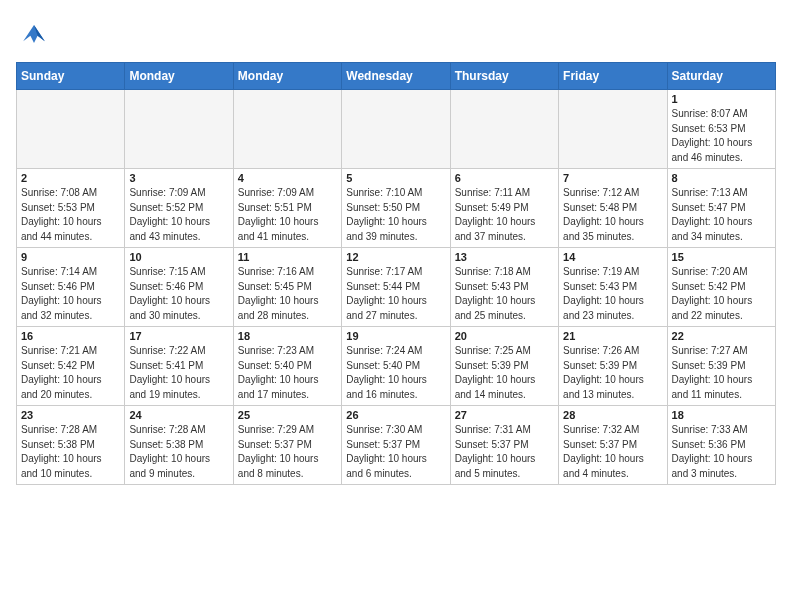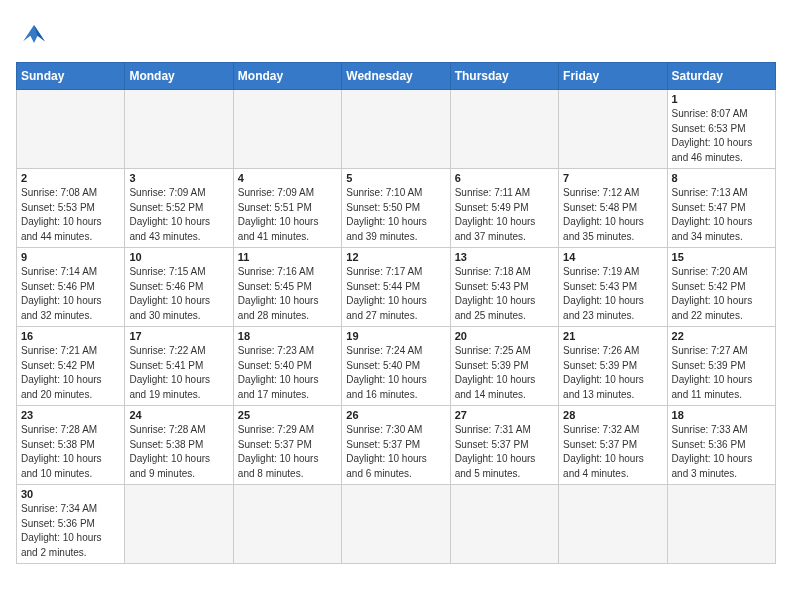--- a/index.html
+++ b/index.html
@@ -334,29 +334,14 @@
 and 4 minutes.</div>
         </td>
         <td>
           <span class="day-number">18</span>
           <div class="day-info">Sunrise: 7:33 AM
 Sunset: 5:36 PM
 Daylight: 10 hours
 and 3 minutes.</div>
         </td>
       </tr>
-      <tr>
-        <td>
-          <span class="day-number">30</span>
-          <div class="day-info">Sunrise: 7:34 AM
-Sunset: 5:36 PM
-Daylight: 10 hours
-and 2 minutes.</div>
-        </td>
-        <td class="empty"></td>
-        <td class="empty"></td>
-        <td class="empty"></td>
-        <td class="empty"></td>
-        <td class="empty"></td>
-        <td class="empty"></td>
-      </tr>
     </tbody>
 </table>
 
 </body></html>

